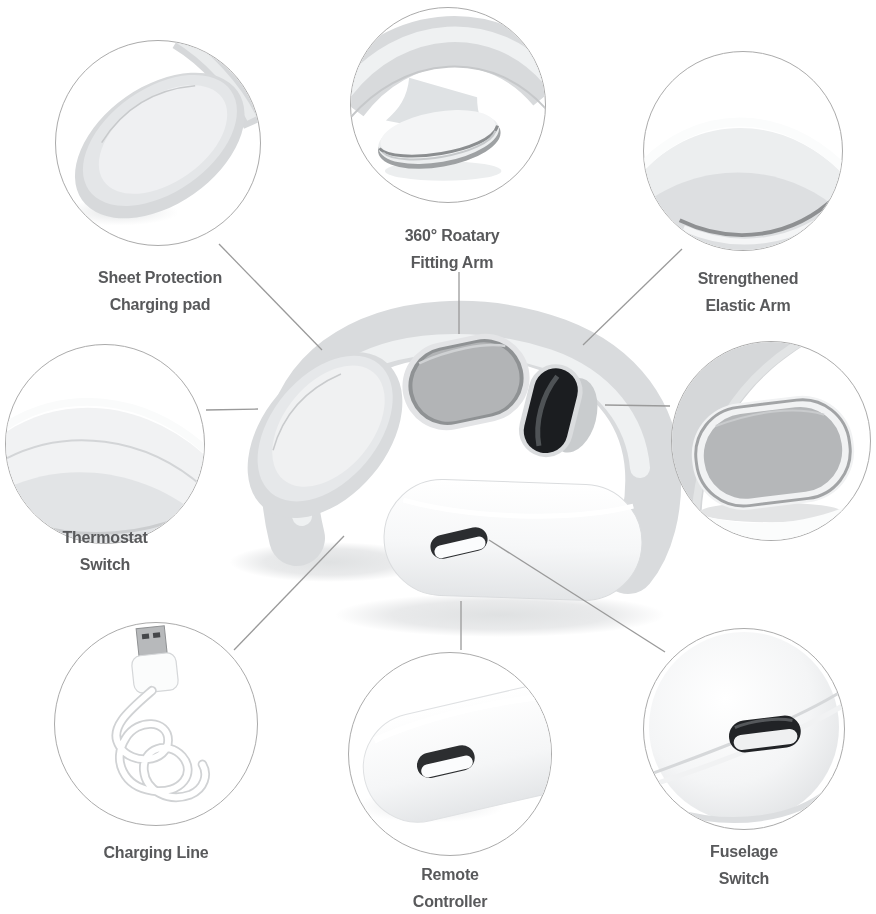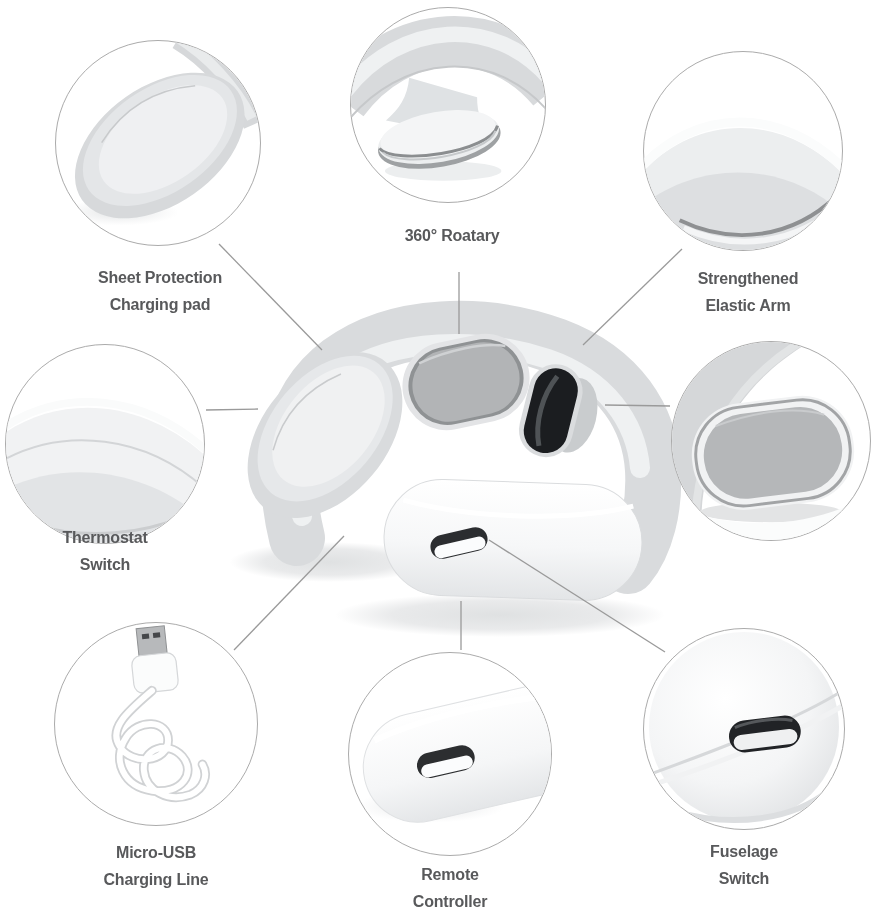--- a/index.html
+++ b/index.html
@@ -237,31 +237,31 @@
       <path d="M 30 182 C 90 200 150 190 184 162" stroke="#dcdee0" stroke-width="6" fill="none"></path>
     </svg>
   </div>
 
   <div class="label" id="l1">
     <span>Sheet Protection</span>
     <span>Charging pad</span>
   </div>
   <div class="label" id="l2">
     <span>360° Roatary</span>
+    <span>Fitting Arm</span>
   </div>
   <div class="label" id="l3">
     <span>Strengthened</span>
     <span>Elastic Arm</span>
   </div>
   <div class="label" id="l4">
     <span>Thermostat</span>
     <span>Switch</span>
   </div>
   <div class="label" id="l6">
-    <span>Micro-USB</span>
     <span>Charging Line</span>
   </div>
   <div class="label" id="l7">
     <span>Remote</span>
     <span>Controller</span>
   </div>
   <div class="label" id="l8">
     <span>Fuselage</span>
     <span>Switch</span>
   </div>

